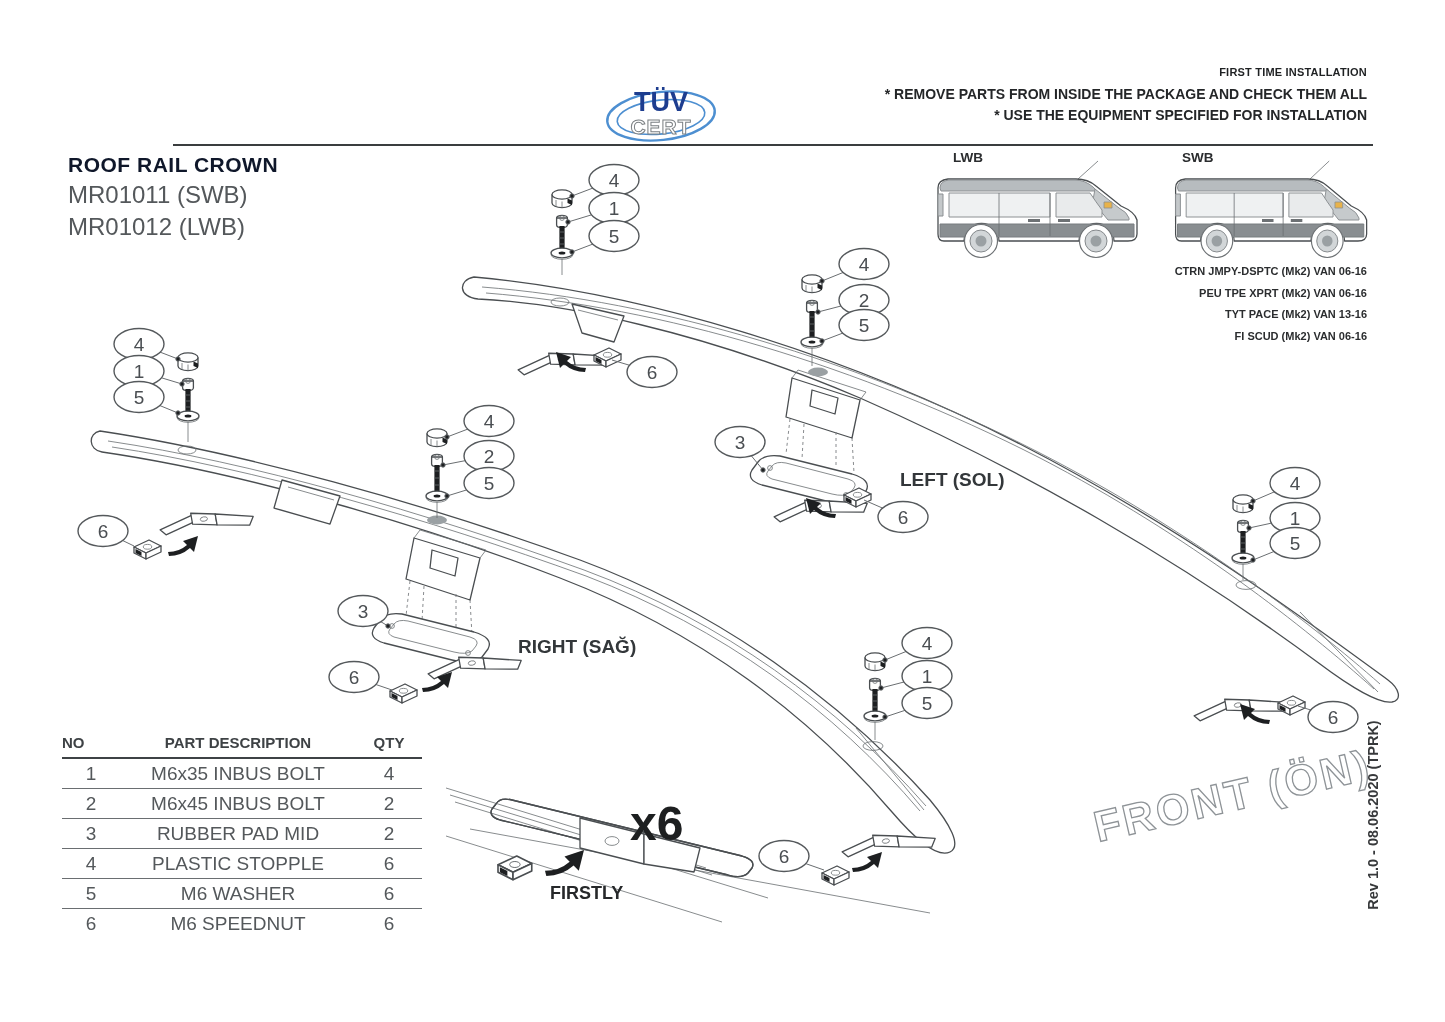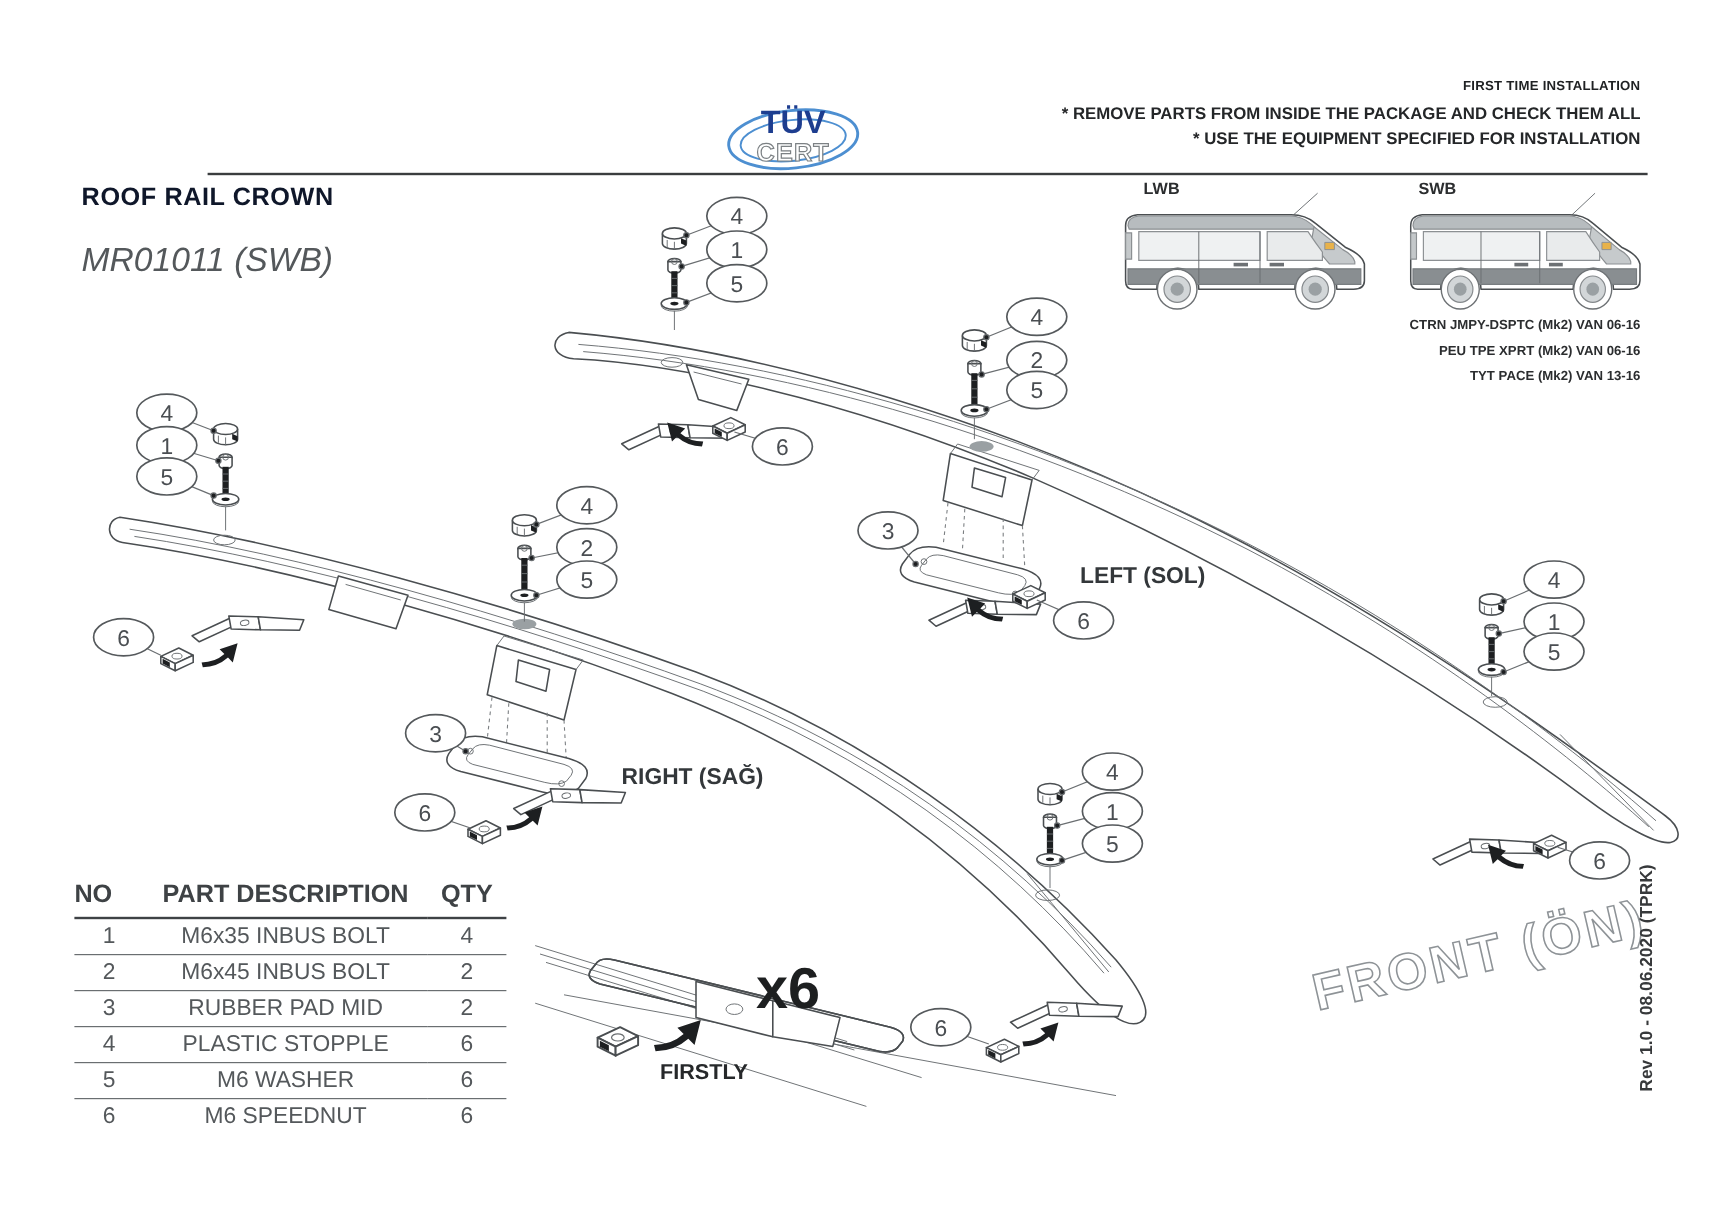--- a/index.html
+++ b/index.html
@@ -8,27 +8,27 @@
   .abs{position:absolute;}
   
   .hdr{right:78px;top:66px;text-align:right;}
   .hdr .h-title{font-size:11px;font-weight:bold;color:#1f2123;letter-spacing:.2px;margin-bottom:6px;}
   .hdr .h-note{font-size:14px;font-weight:600;color:#242628;line-height:21px;}
   
   .rule{left:173px;top:144px;width:1200px;height:0;border-top:2px solid #3a3d3f;}
   
   .prod{left:68px;top:153px;}
   .prod .p-name{font-size:21px;font-weight:bold;color:#0f172a;letter-spacing:.5px;text-align:right;}
-  .prod .p-code{font-size:28px;font-style:italic;color:#54585b;margin-top:24px;}
+  .prod .p-code{font-size:24px;color:#54585b;margin-top:4px;}
   
   .compat{right:78px;top:261px;text-align:right;font-size:11px;font-weight:bold;
           color:#2b2d2f;line-height:21.5px;}
   
   .ptable{left:62px;top:732px;width:360px;border-collapse:collapse;}
-  .ptable th{font-size:21px;font-weight:bold;color:#3e4245;padding:2px 0 6px 0;
+  .ptable th{font-size:15px;font-weight:bold;color:#3e4245;padding:2px 0 6px 0;
              border-bottom:2px solid #3e4245;}
   .ptable td{font-size:19px;color:#54585b;text-align:center;padding:4px 0 3px 0;
              border-bottom:1.2px solid #6a6e71;}
   .ptable tr:last-child td{border-bottom:none;}
   .ptable .tbot{border-bottom:3px solid #3a3d3f;}
   .c-no{width:58px;text-align:left;padding-left:6px;}
   .c-no-h{text-align:left;padding-left:4px;}
   .c-qty{width:66px;}
   
   .rev{left:1215px;top:800px;width:330px;height:30px;transform:rotate(-90deg);
@@ -451,26 +451,28 @@
   <div class="h-title">FIRST TIME INSTALLATION</div>
   <div class="h-note">* REMOVE PARTS FROM INSIDE THE PACKAGE AND CHECK THEM ALL</div>
   <div class="h-note">* USE THE EQUIPMENT SPECIFIED FOR INSTALLATION</div>
 </div>
 
 <div class="abs rule"></div>
 
 <div class="abs prod">
   <div class="p-name">ROOF RAIL CROWN</div>
   <div class="p-code">MR01011 (SWB)</div>
+  <div class="p-code">MR01012 (LWB)</div>
 </div>
 
 <div class="abs compat">
   <div>CTRN JMPY-DSPTC (Mk2) VAN 06-16</div>
   <div>PEU TPE XPRT (Mk2) VAN 06-16</div>
   <div>TYT PACE (Mk2) VAN 13-16</div>
+  <div>FI SCUD (Mk2) VAN 06-16</div>
 </div>
 
 <table class="ptable abs">
   <thead>
     <tr>
       <th class="c-no-h">NO</th>
       <th>PART DESCRIPTION</th>
       <th class="c-qty">QTY</th>
     </tr>
   </thead>

